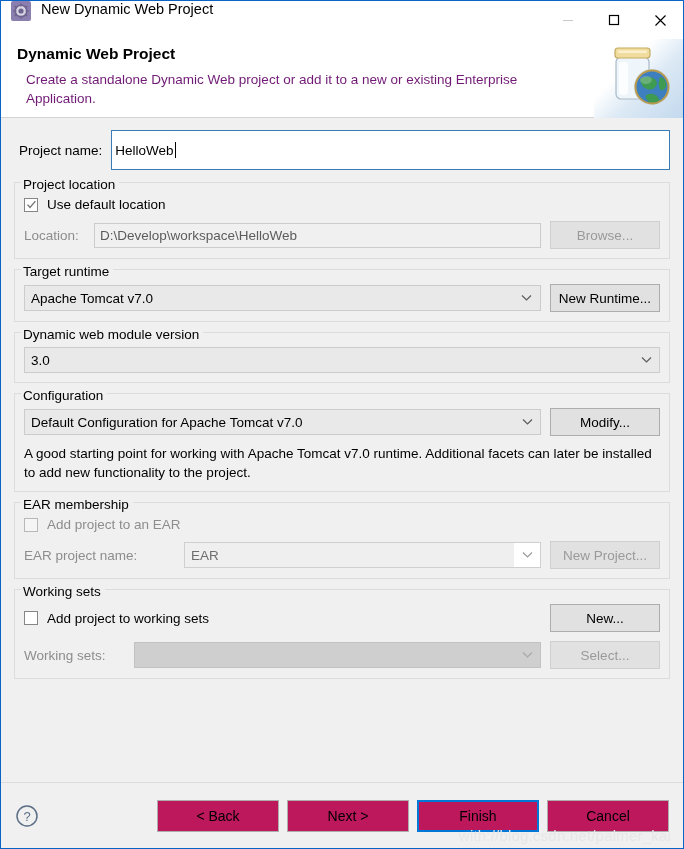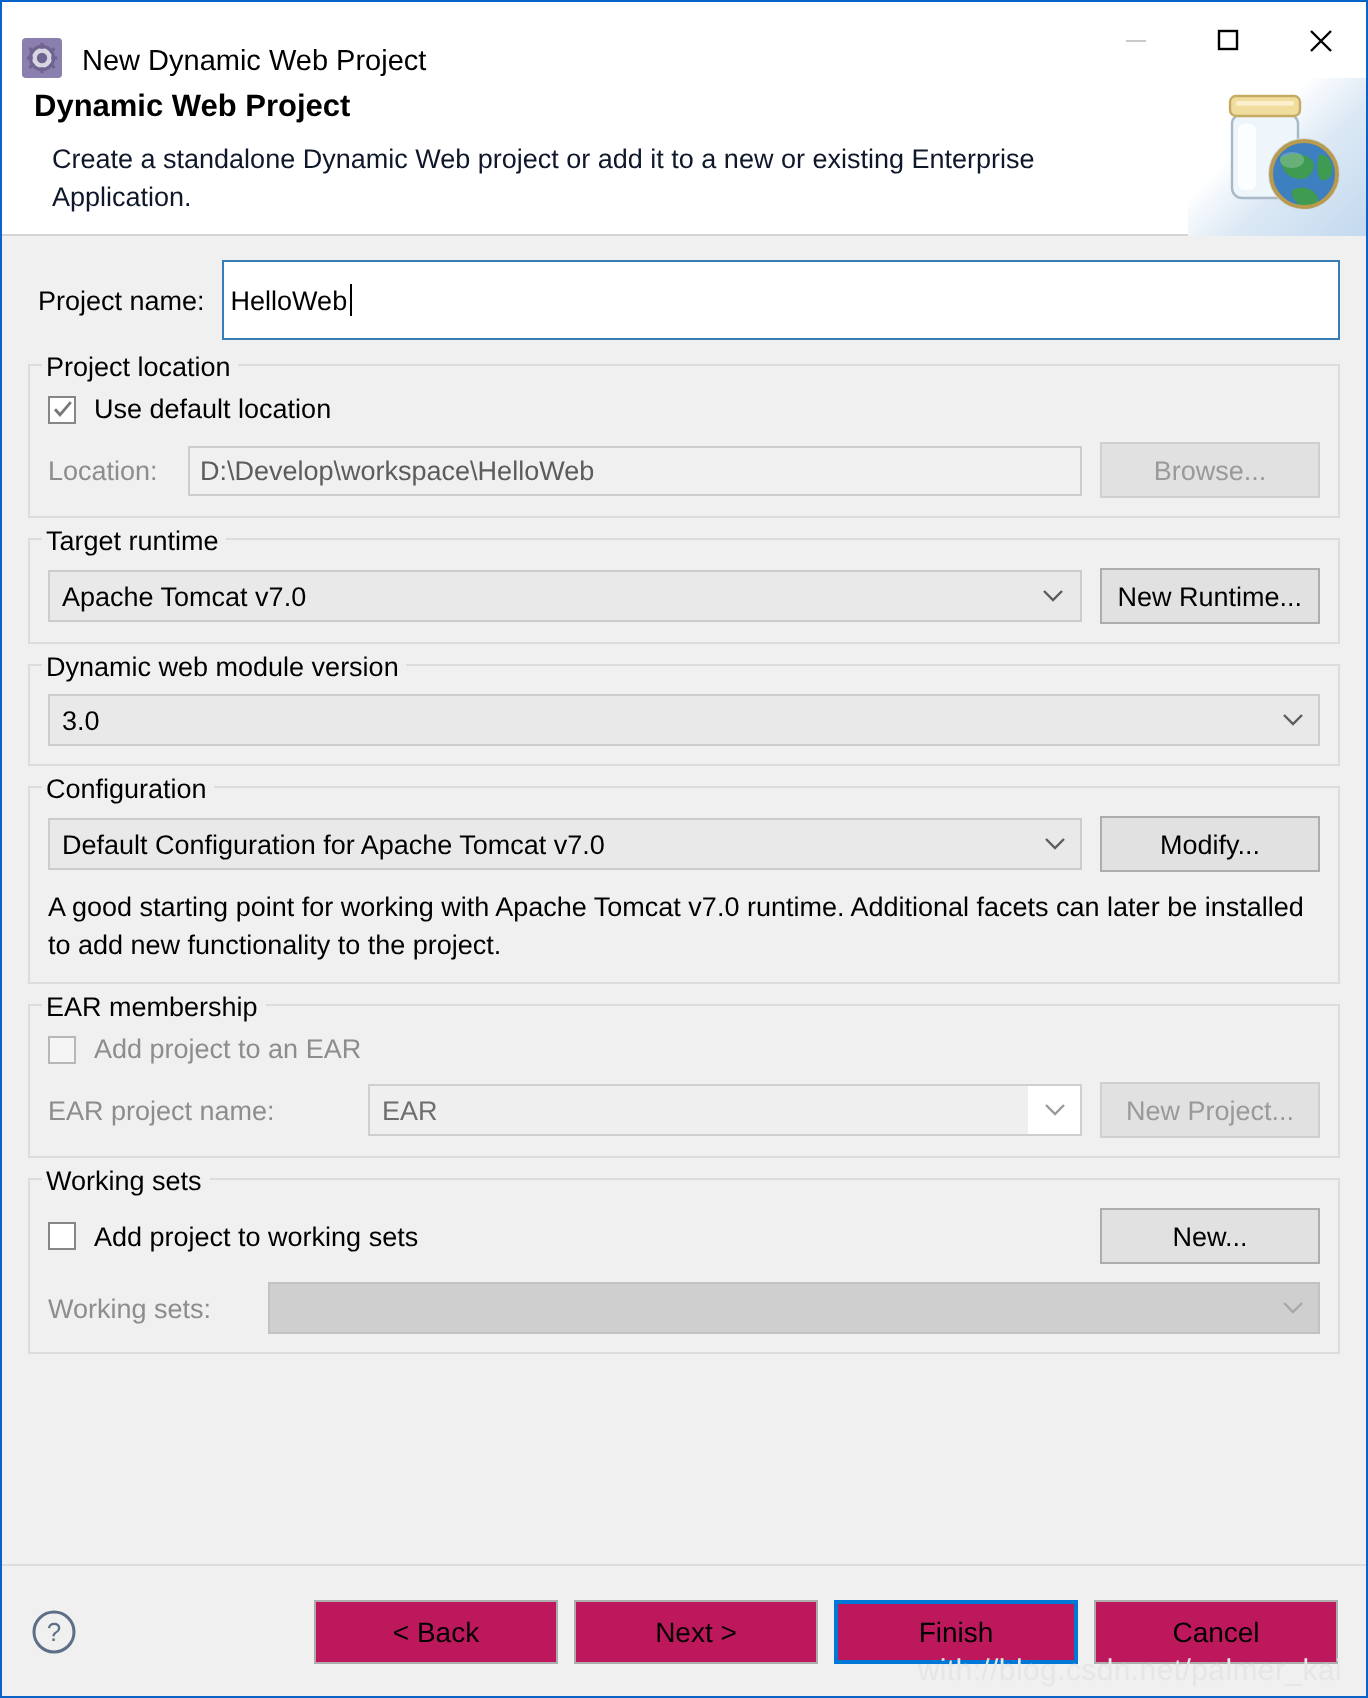--- a/index.html
+++ b/index.html
@@ -16,21 +16,21 @@
     border: 1px solid #0a64c8;
     display: flex;
     flex-direction: column;
   }
 
   
   #titlebar {
     height: 38px;
     background: #ffffff;
     display: flex;
-    align-items: flex-end;
+    align-items: flex-start;
     flex: none;
     position: relative;
   }
   #app-icon {
     width: 20px; height: 20px;
     margin-left: 10px;
     background: #8a7fae;
     border-radius: 2px;
     display: flex; align-items: center; justify-content: center;
     flex: none;
@@ -60,21 +60,21 @@
     padding: 6px 0 0 16px;
   }
   #header-title {
     font-size: 15.5px;
     font-weight: bold;
     color: #000000;
     margin-bottom: 7px;
   }
   #header-desc {
     font-size: 13.5px;
-    color: #0f172a;
+    color: #701a75;
     line-height: 19px;
     max-width: 565px;
     padding-left: 9px;
   }
   #header-art {
     position: absolute;
     right: 0; top: 0;
     width: 89px; height: 79px;
     overflow: hidden;
   }
@@ -426,20 +426,21 @@
         <div class="row">
           <span class="field-label" style="width:110px;">Working sets:</span>
           <div class="combo disabled-combo">
             <span class="combo-text"></span>
             <span class="arrow">
               <svg width="11" height="8" viewBox="0 0 11 8">
                   <path d="M1 1.5 L5.5 6 L10 1.5" stroke="#a8a8a8" stroke-width="1.2" fill="none"></path>
                 </svg>
             </span>
           </div>
+          <div class="btn disabled">Select...</div>
         </div>
       </div>
     </div>
 
   </div>
 
   <div id="footer">
     <div id="help-icon">
       <svg width="24" height="24" viewBox="0 0 24 24">
         <circle cx="12" cy="12" r="10" fill="none" stroke="#5c6f86" stroke-width="1.5"></circle>

